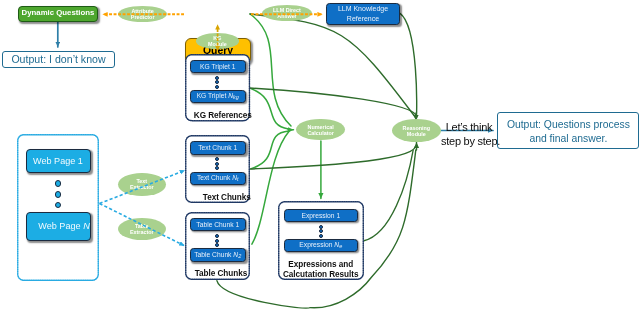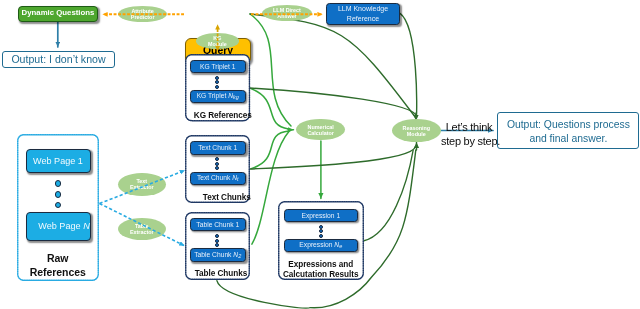--- a/index.html
+++ b/index.html
@@ -128,21 +128,20 @@
     <span>Web Page 1</span>
   </div>
   <div class="dots big" style="left:54.5px;top:180.3px;width:6.6px;height:28.2px;">
       <i></i>
       <i></i>
       <i></i>
     </div>
   <div class="node cyanbox" style="left:25.5px;top:212px;width:65px;height:28.5px;padding-left:12px;">
     <span>Web Page <em>N</em></span>
   </div>
-  <div class="cap" style="left:17px;top:252.2px;width:81.5px;font-size:10.5px;line-height:1.32;">Raw<br>References</div>
 
   <svg class="grpsvg" style="left:184.8px;top:53.6px;width:65.2px;height:67.4px;">
     <rect x="0.75" y="0.75" width="63.7" height="65.9" rx="6" ry="6" fill="#ffffff" stroke="#1F3864" stroke-width="1.5" stroke-dasharray="0.75 1.05" stroke-linecap="round"></rect>
   </svg>
   <div class="node bluebox" style="left:189.5px;top:59.5px;width:56.5px;height:13.5px;">
     <span>KG Triplet 1</span>
   </div>
   <div class="dots" style="left:215.3px;top:75.7px;width:4px;height:13.2px;">
       <i></i>
       <i></i>

